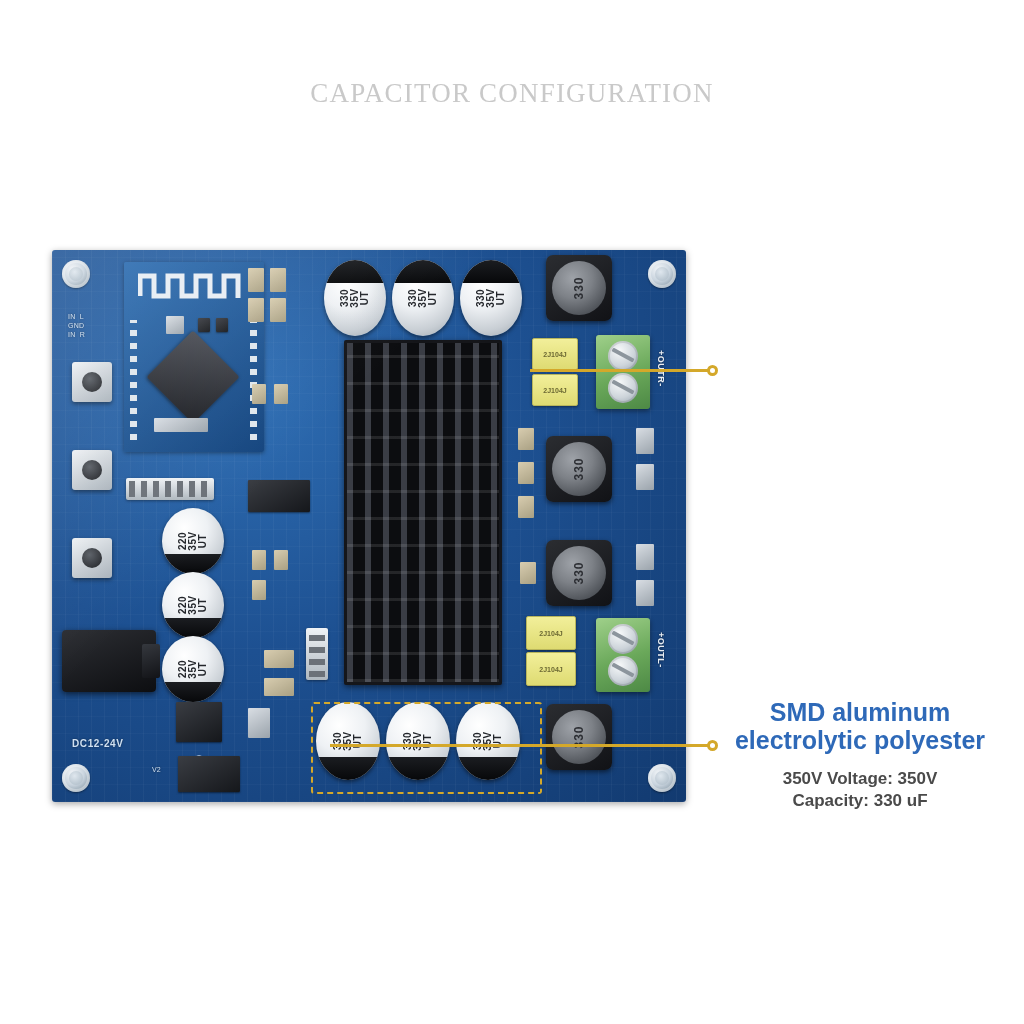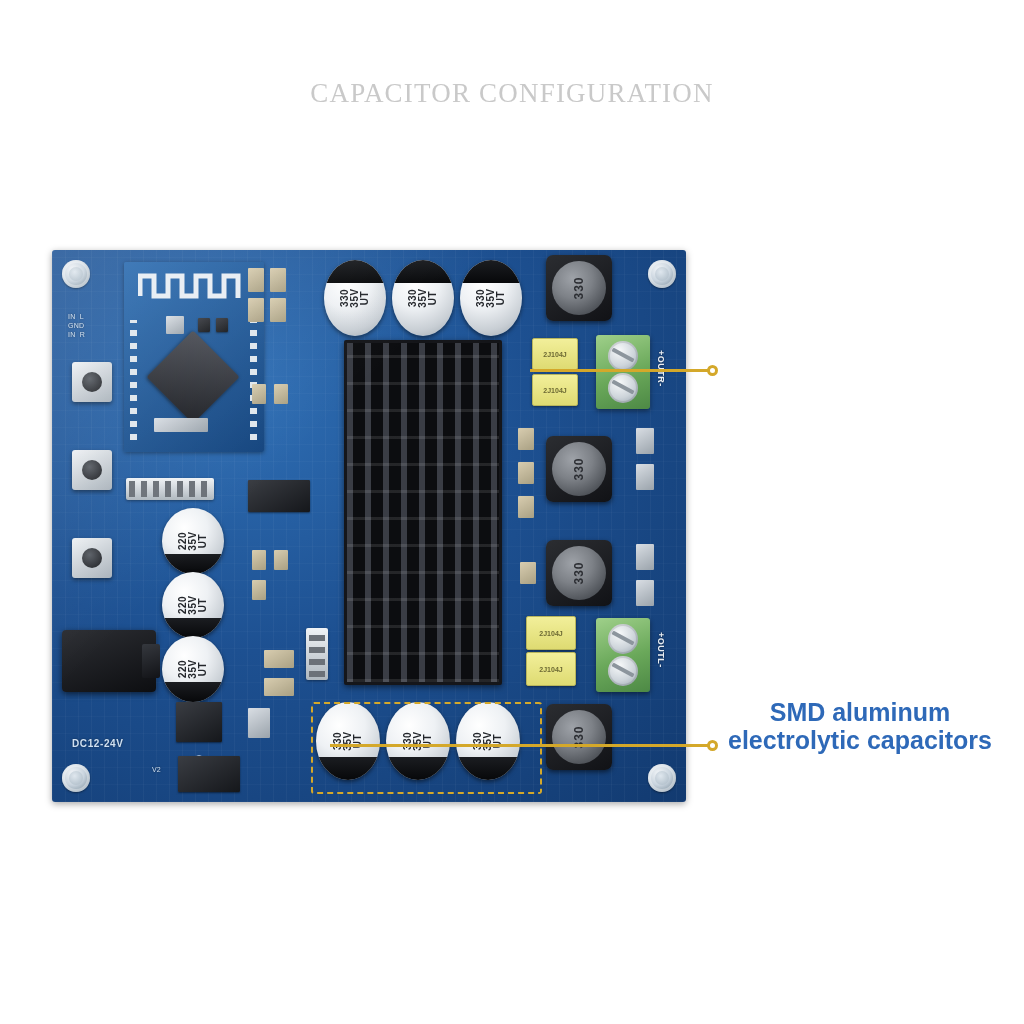--- a/index.html
+++ b/index.html
@@ -486,16 +486,18 @@
   <div class="hl-box" style="left:311px; top:702px; width:227px; height:88px;"></div>
 
   <div class="leader" style="left:530px; top:369px; width:180px;"></div>
   <div class="leader-dot" style="left:707px; top:365px;"></div>
 
   <div class="leader" style="left:330px; top:744px; width:380px;"></div>
   <div class="leader-dot" style="left:707px; top:740px;"></div>
 
 
   <div class="callout" id="callout-smd">SMD aluminum
-electrolytic capacitors</div>
-
+electrolytic polyester</div>
+
+  <div id="callout-specs">350V Voltage: 350V
+Capacity: 330 uF</div>
 
 </div>
 
 </body></html>

